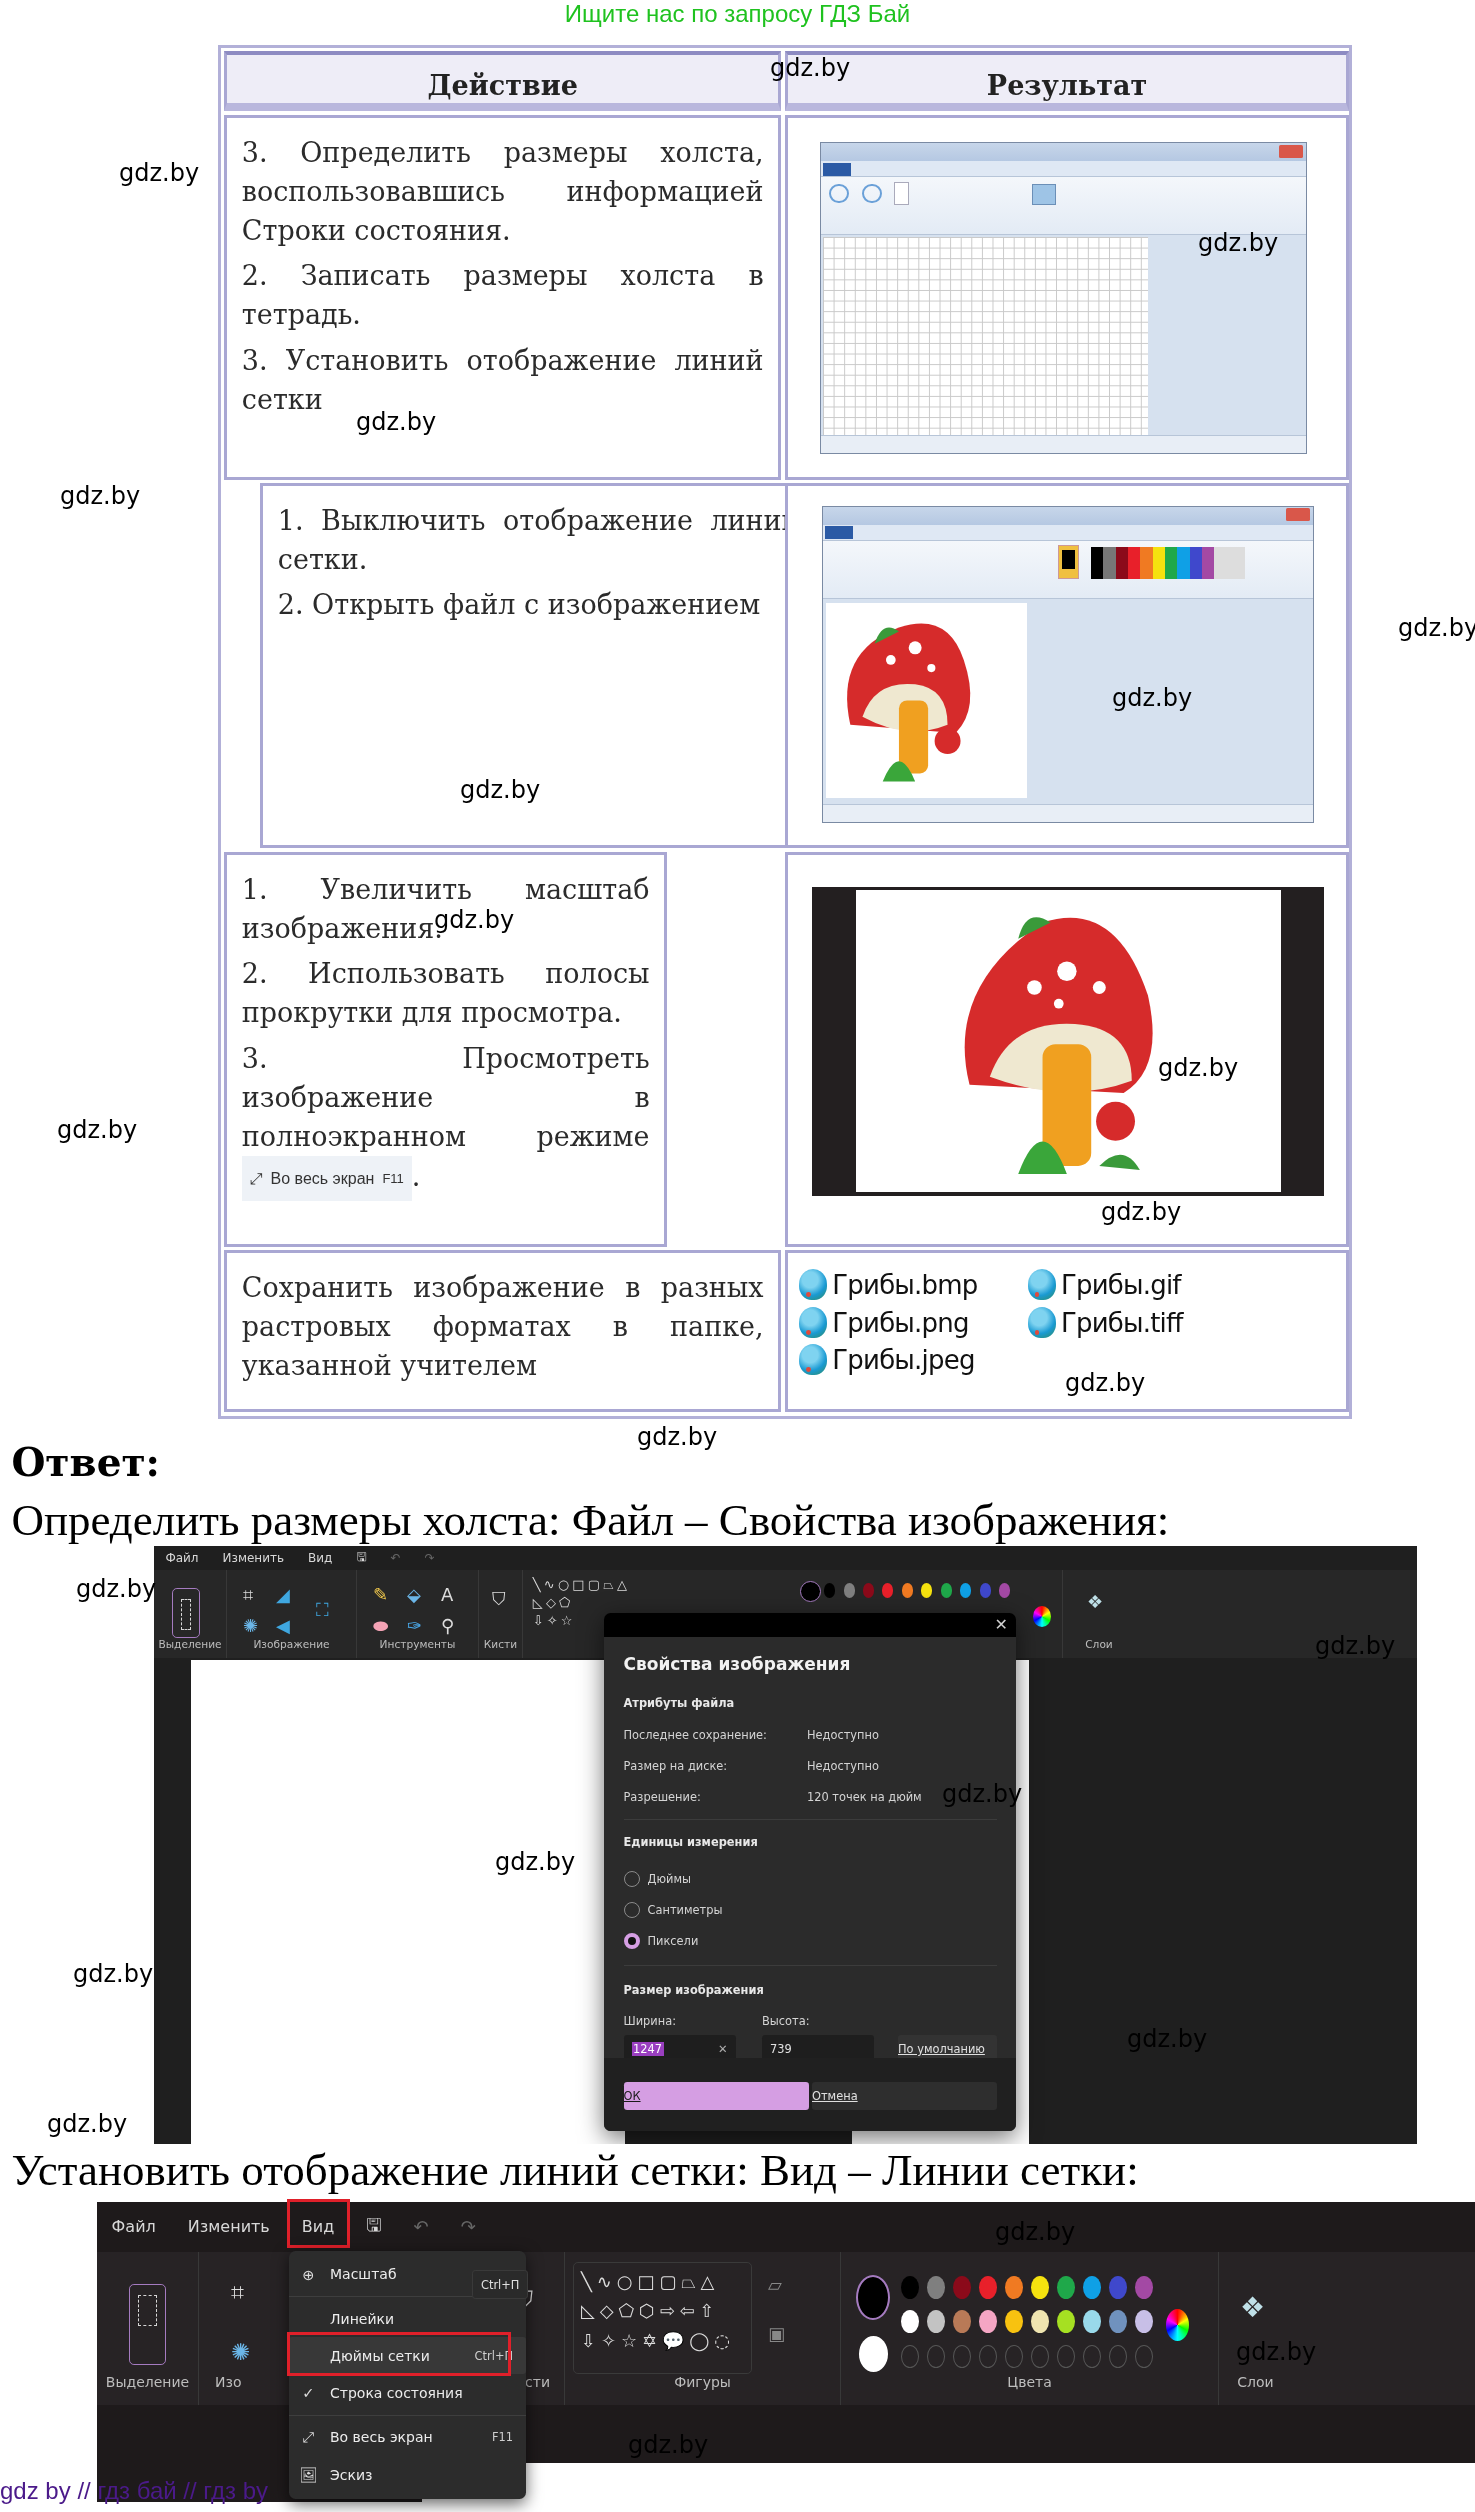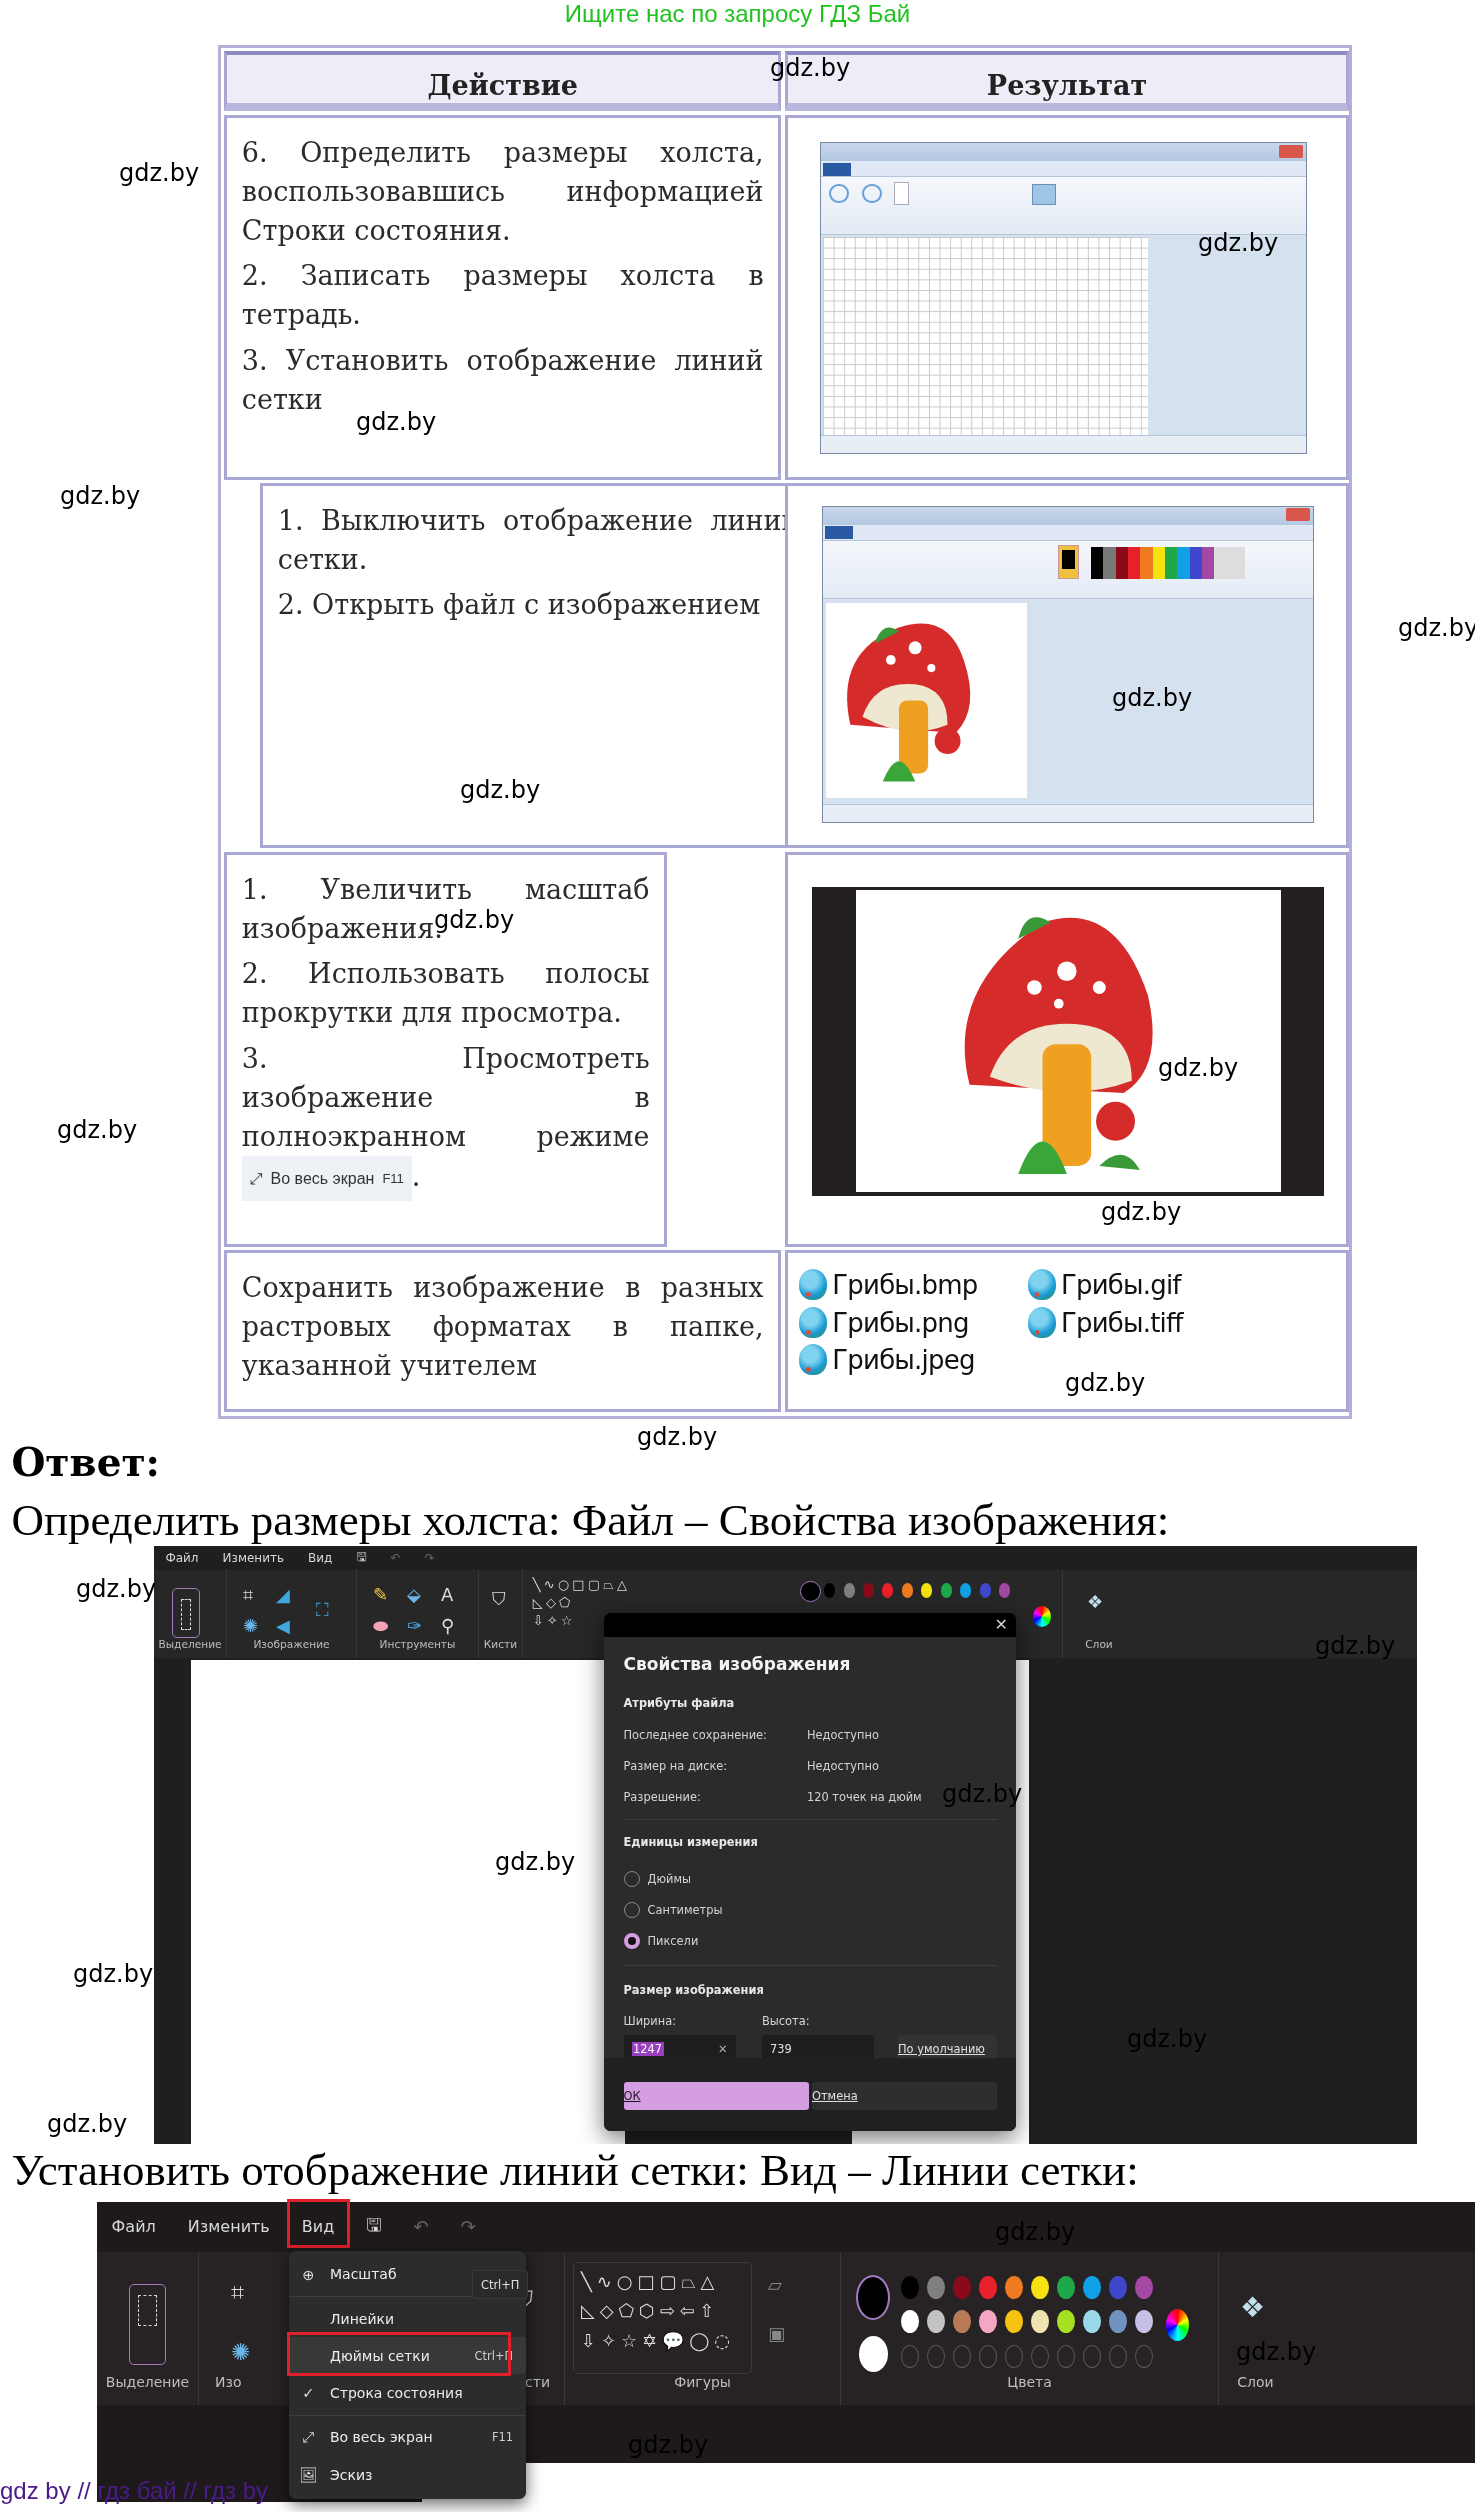--- a/index.html
+++ b/index.html
@@ -96,21 +96,21 @@
 
   <div class="cell hdr" style="left:3.2px; top:3.2px; width:557px; height:60px;">
     <div class="hdr-label">Действие</div>
   </div>
   <div class="cell hdr" style="left:564px; top:3.2px; width:564px; height:60px;">
     <div class="hdr-label">Результат</div>
   </div>
 
   <div class="cell" style="left:3.2px; top:67px; width:557px; height:365px;">
     <div class="act">
-      <p>6. Определить размеры холста, воспользовавшись информацией Строки состояния.</p>
+      <p>3. Определить размеры холста, воспользовавшись информацией Строки состояния.</p>
       <p>2. Записать размеры холста в тетрадь.</p>
       <p>3. Установить отображение линий сетки</p>
     </div>
   </div>
   <div class="cell" style="left:564px; top:67px; width:564px; height:365px;">
     <div class="w7" style="left:32px; top:24px; width:487px; height:312px;">
       <div class="w7-title">
           <div class="w7-close"></div>
         </div>
       <div class="w7-tabs">

